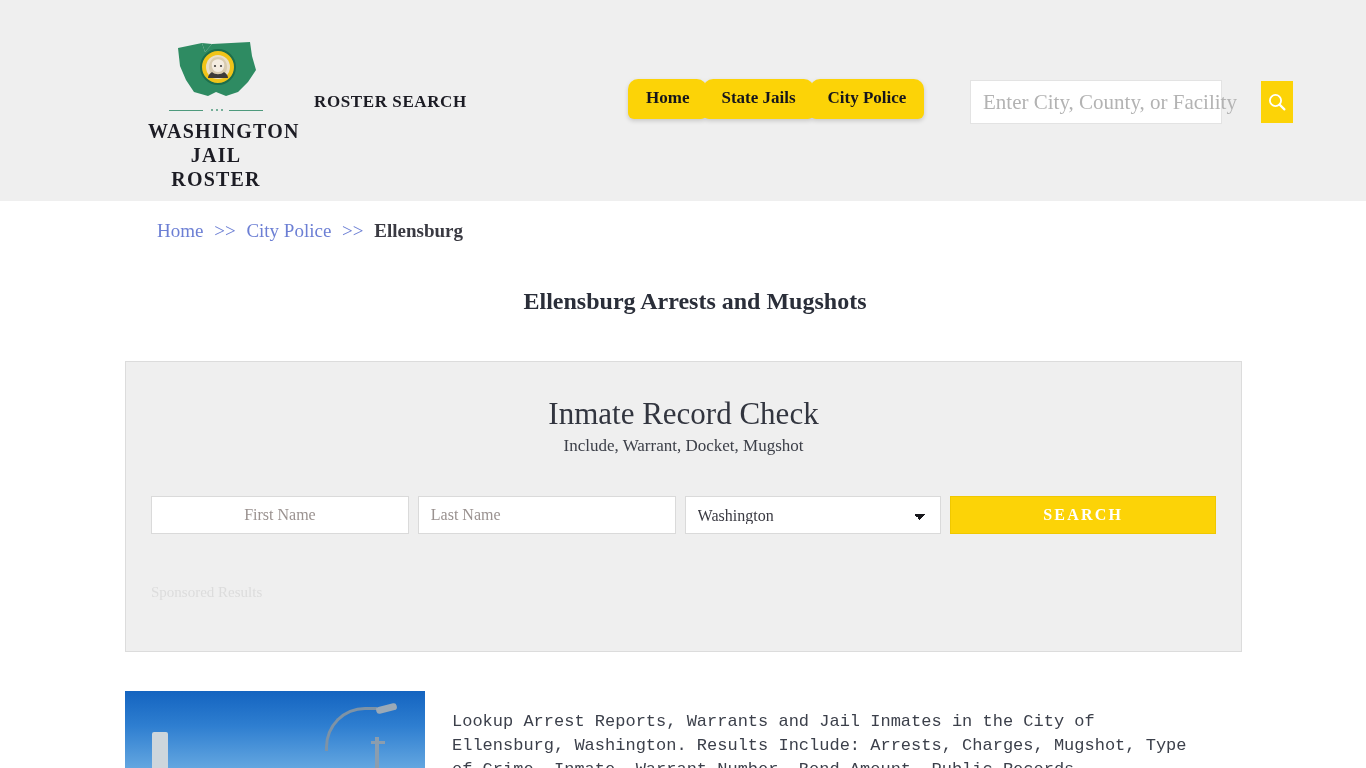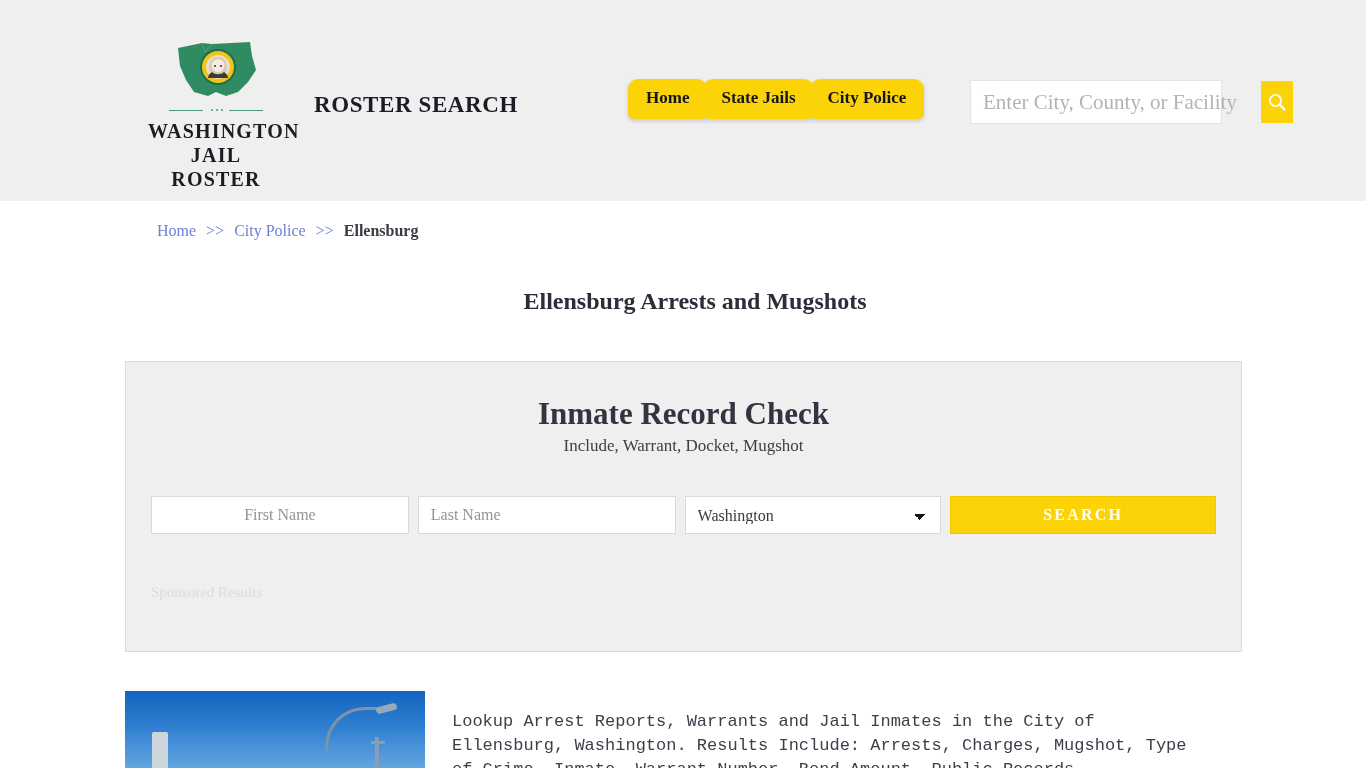--- a/index.html
+++ b/index.html
@@ -64,21 +64,21 @@
     letter-spacing: 1.2px;
     color: #1c1c24;
     line-height: 24px;
   }
   .brand-name .l2 { display: block; }
 
   .roster-search-text {
     position: absolute;
     left: 314px; top: 92px;
     font-family: "Liberation Serif", "DejaVu Serif", serif;
-    font-size: 23px;
+    font-size: 17px;
     font-weight: 700;
     letter-spacing: 0.6px;
     color: #1c1c24;
     white-space: nowrap;
   }
 
   
   .main-nav {
     position: absolute;
     left: 628px; top: 79px;
@@ -132,21 +132,21 @@
     display: flex;
     align-items: center;
     justify-content: center;
   }
 
   
   .breadcrumb {
     position: absolute;
     left: 157px; top: 221px;
     font-family: "Liberation Serif", "DejaVu Serif", serif;
-    font-size: 16px;
+    font-size: 19px;
     line-height: 20px;
     white-space: nowrap;
   }
   .breadcrumb a {
     color: #6c7fd4;
     text-decoration: none;
     cursor: pointer;
   }
   .breadcrumb .sep {
     color: #6c7fd4;
@@ -176,21 +176,21 @@
     left: 125px; top: 361px;
     width: 1117px; height: 291px;
     background: #efefef;
     border: 1px solid #dcdcdc;
   }
   .panel-title {
     margin: 34px 0 0 0;
     text-align: center;
     font-family: "Liberation Serif", "DejaVu Serif", serif;
     font-size: 31px;
-    font-weight: 700;
+    font-weight: 400;
     color: #32353f;
     line-height: 36px;
   }
   .panel-subtitle {
     margin: 4px 0 0 0;
     text-align: center;
     font-family: "Liberation Serif", "DejaVu Serif", serif;
     font-size: 17px;
     color: #3d4049;
   }

